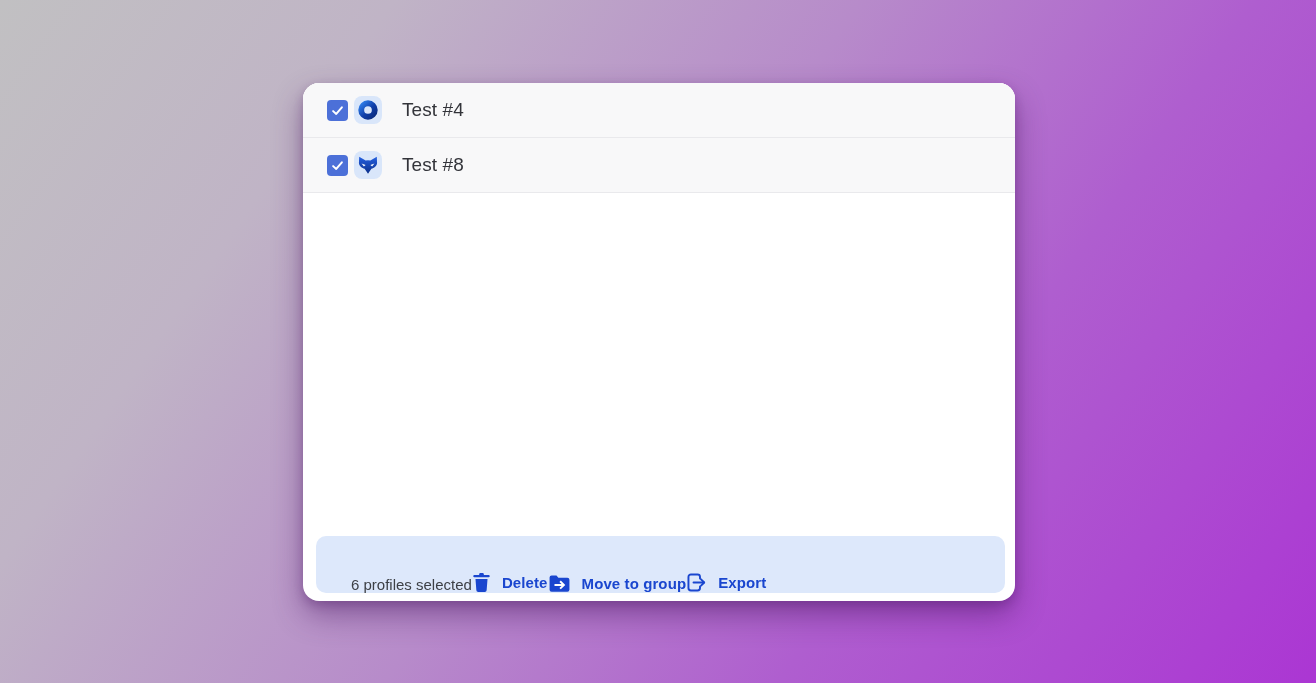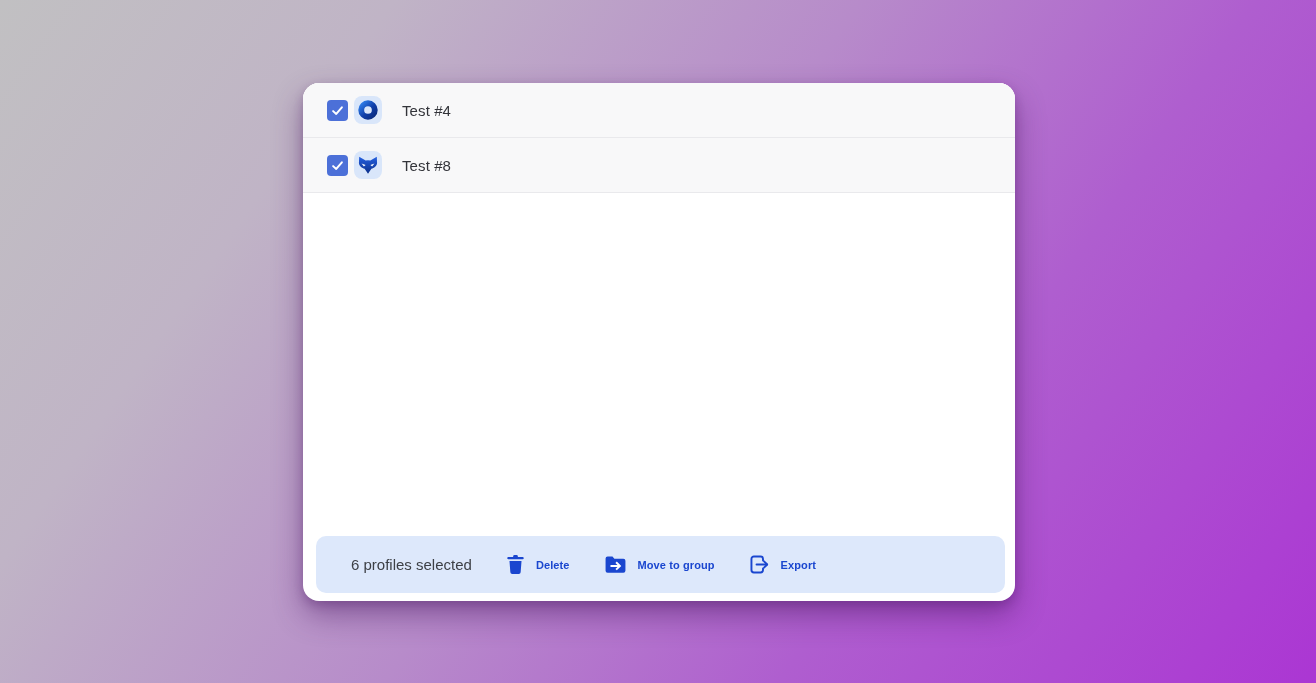--- a/index.html
+++ b/index.html
@@ -25,33 +25,33 @@
   .checkbox {
     width:21px; height:21px; border-radius:4px;
     background:#4c70d8; display:flex; align-items:center; justify-content:center;
     margin-right:6px; flex:0 0 auto;
   }
   .icon-tile {
     width:28px; height:28px; border-radius:8px;
     background:#d9e6fa; display:flex; align-items:center; justify-content:center;
     margin-right:20px; flex:0 0 auto;
   }
-  .row-label { font-size:15px; color:#33343a; letter-spacing:0.1px; }
+  .row-label { font-size:19px; color:#33343a; letter-spacing:0.1px; }
   .action-bar {
     position:absolute; left:13px; right:10px; bottom:8px; height:57px;
     background:#dde8fb; border-radius:10px;
-    display:flex; align-items:center; padding-left:35px; gap:34px;
+    display:flex; align-items:flex-end; padding-left:35px; 
   }
   .status-text { font-size:15px; color:#3d4046; }
   .action-btn {
     display:flex; align-items:center; gap:11px;
     border:none; background:transparent; cursor:pointer;
     font-family:"Liberation Sans", sans-serif;
   }
-  .action-label { font-size:11px; font-weight:700; color:#1a46cf; letter-spacing:0.1px; }
+  .action-label { font-size:15px; font-weight:700; color:#1a46cf; letter-spacing:0.1px; }
   svg { display:block; }
 </style>
 </head>
 <body>
 
 <div class="card">
   <div class="rows">
 
     <div class="row">
       <span class="checkbox">

